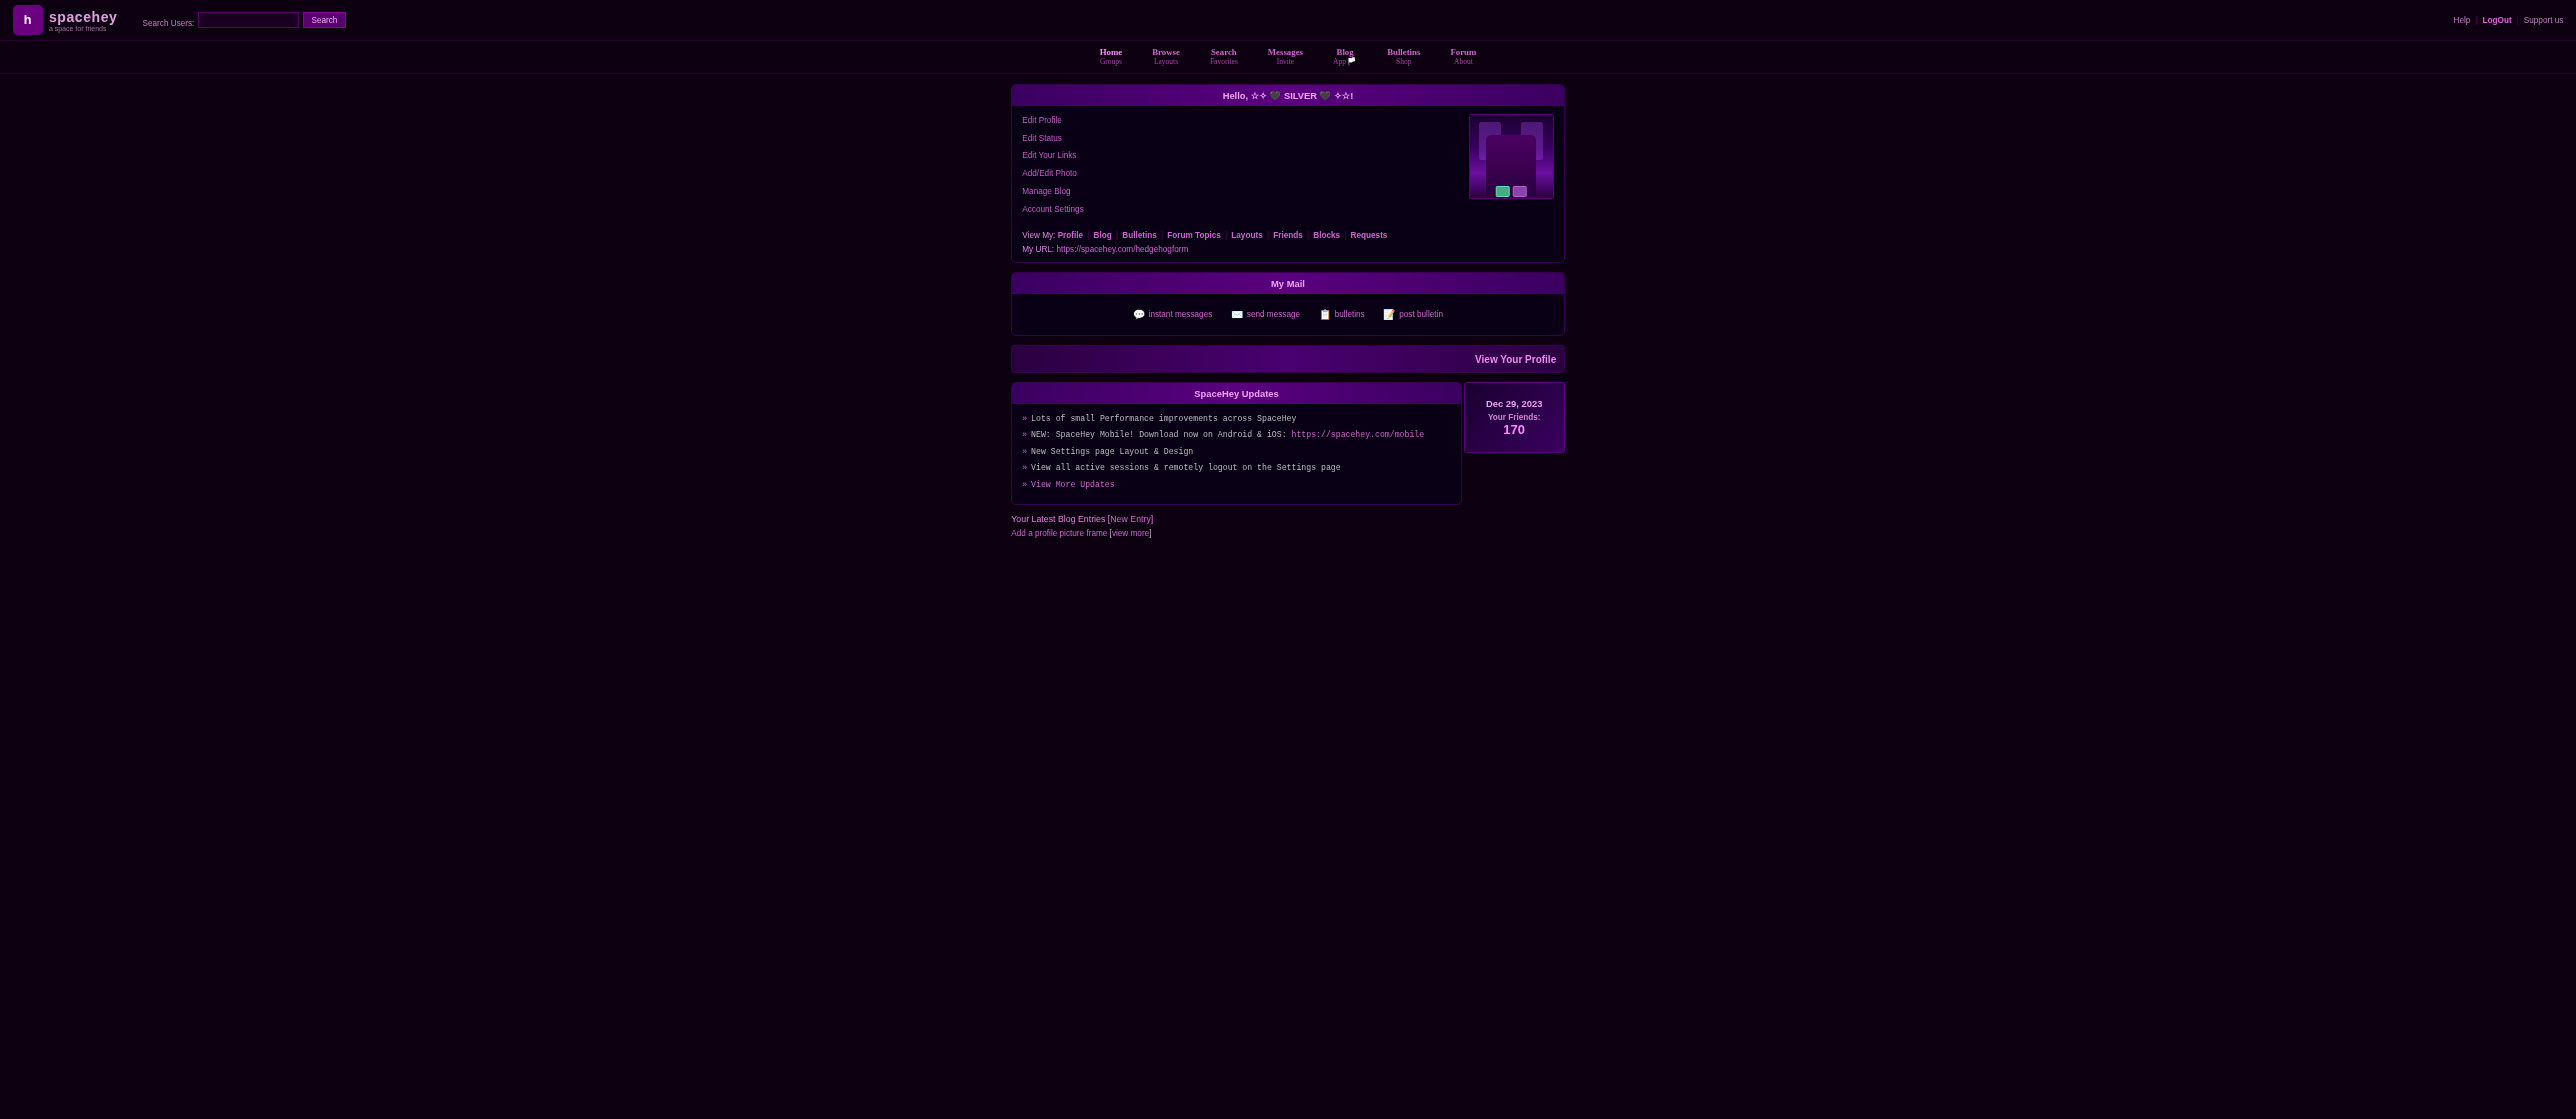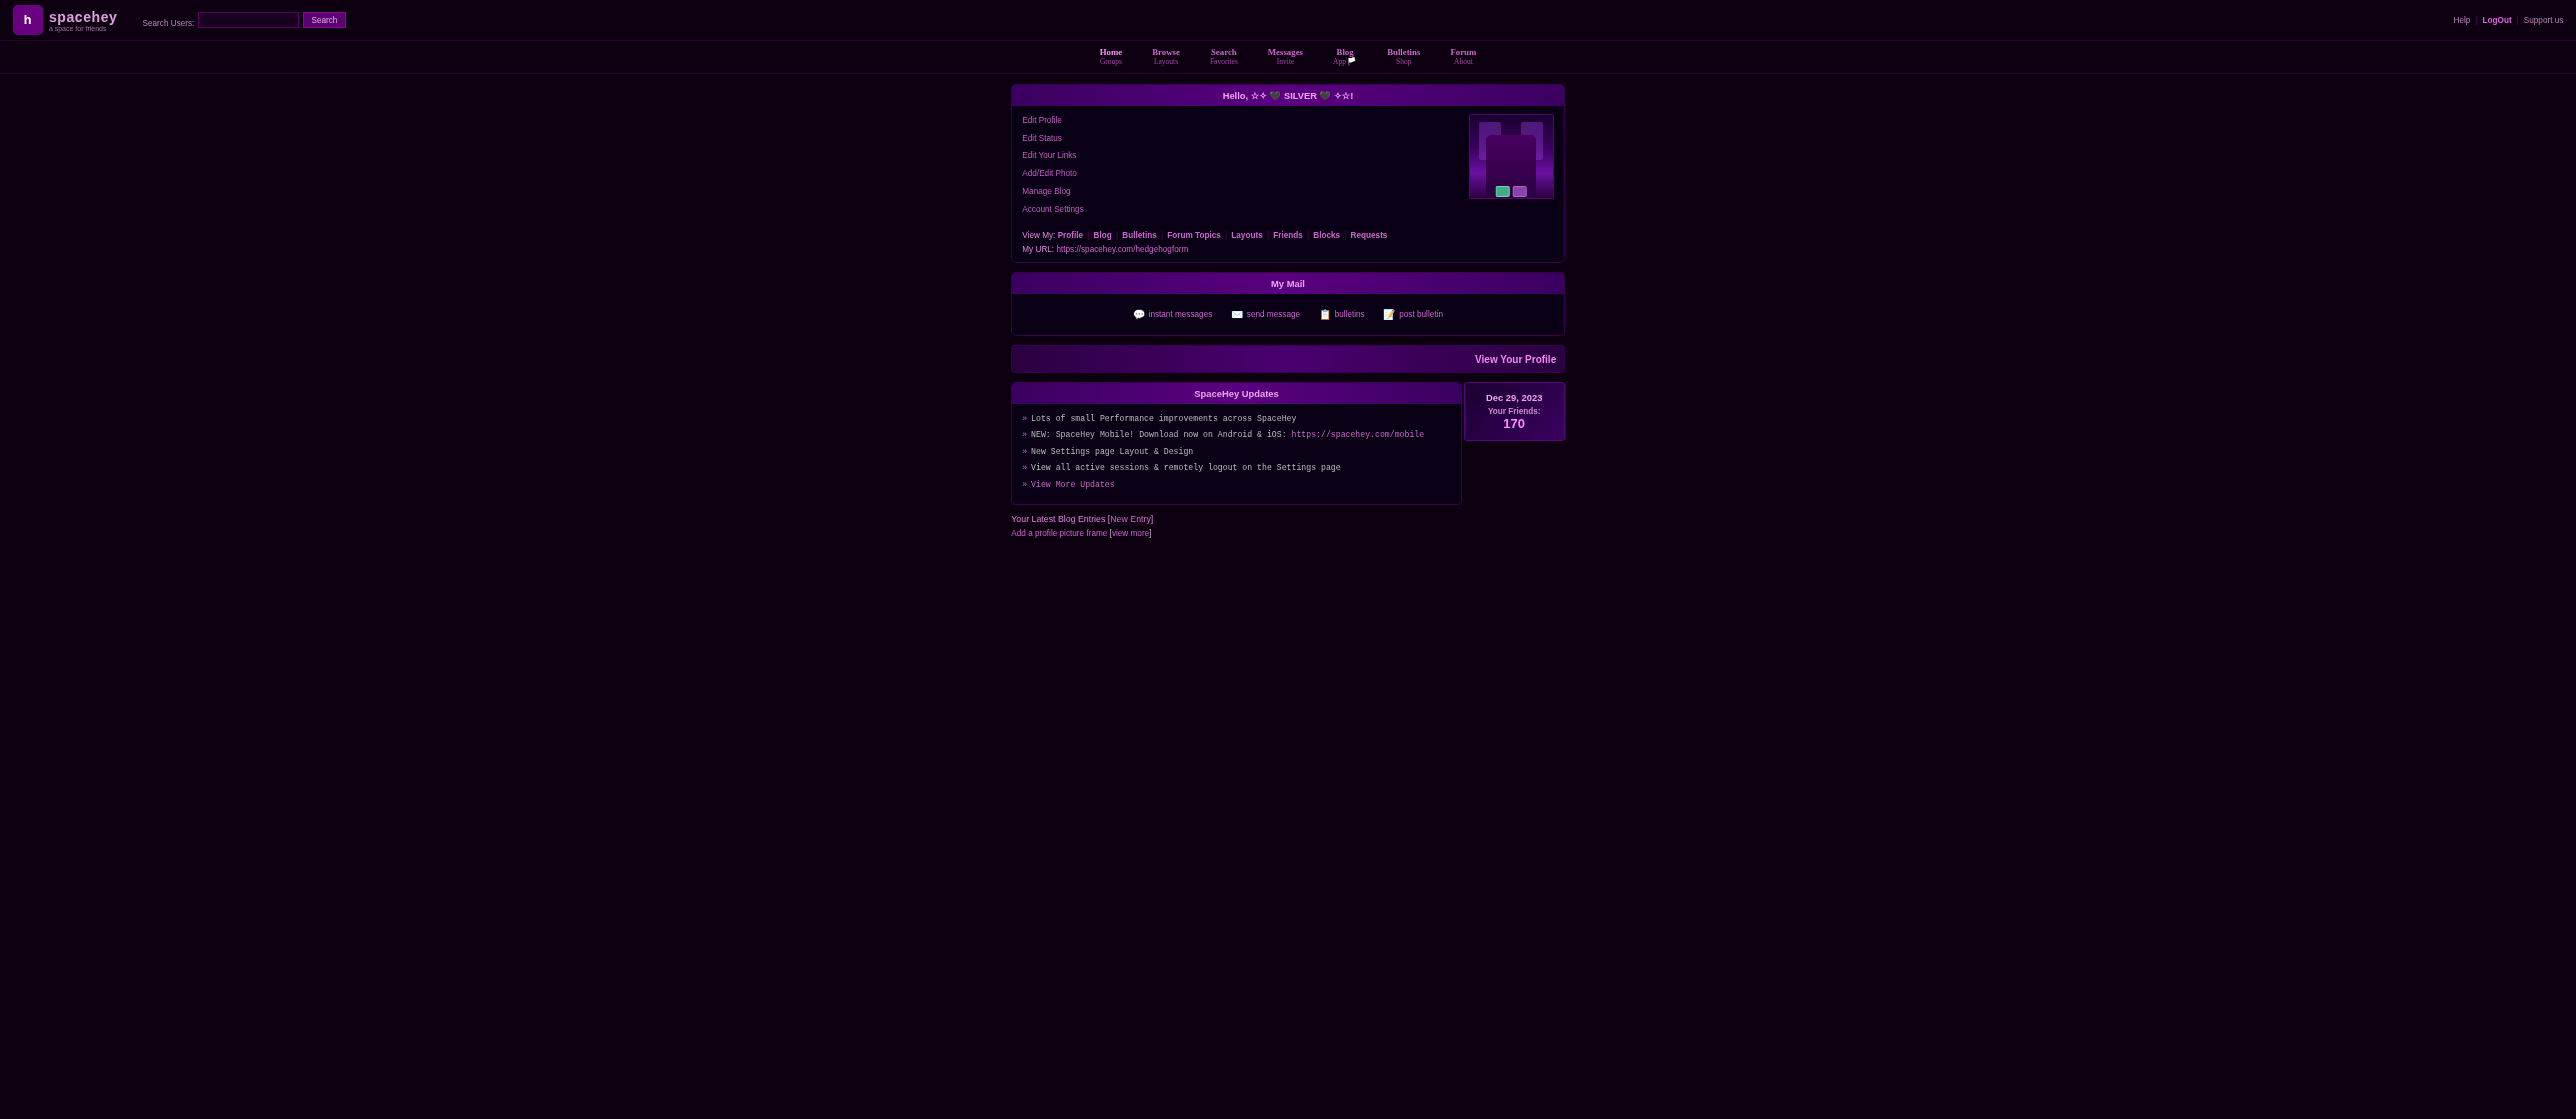--- a/index.html
+++ b/index.html
@@ -357,21 +357,21 @@
     .blog-add a {
       color: #cc66cc;
       text-decoration: none;
     }
 
     
     .sidebar-date-card {
       background: linear-gradient(135deg, #1a0030, #3a0060);
       border: 0.6px solid #5a0080;
       border-radius: 2.5px;
-      padding: 9px;
+      padding: 15px;
       color: #f0a0f0;
       font-weight: bold;
       text-align: center;
       font-size: 9.4px;
       margin-bottom: 6.3px;
     }
     .sidebar-friends {
       font-size: 8.2px;
       color: #cc88cc;
       text-align: center;

